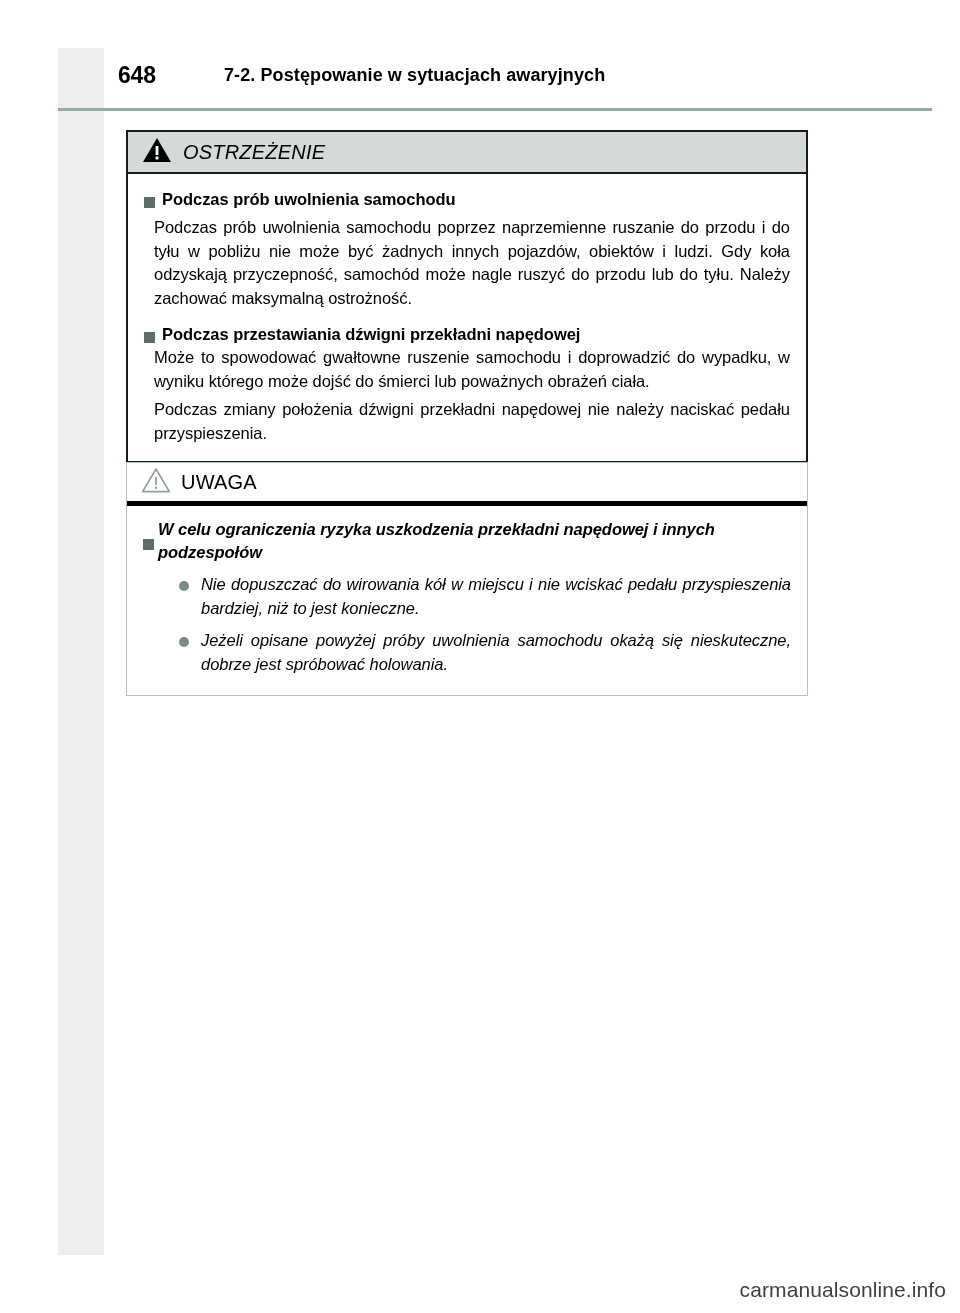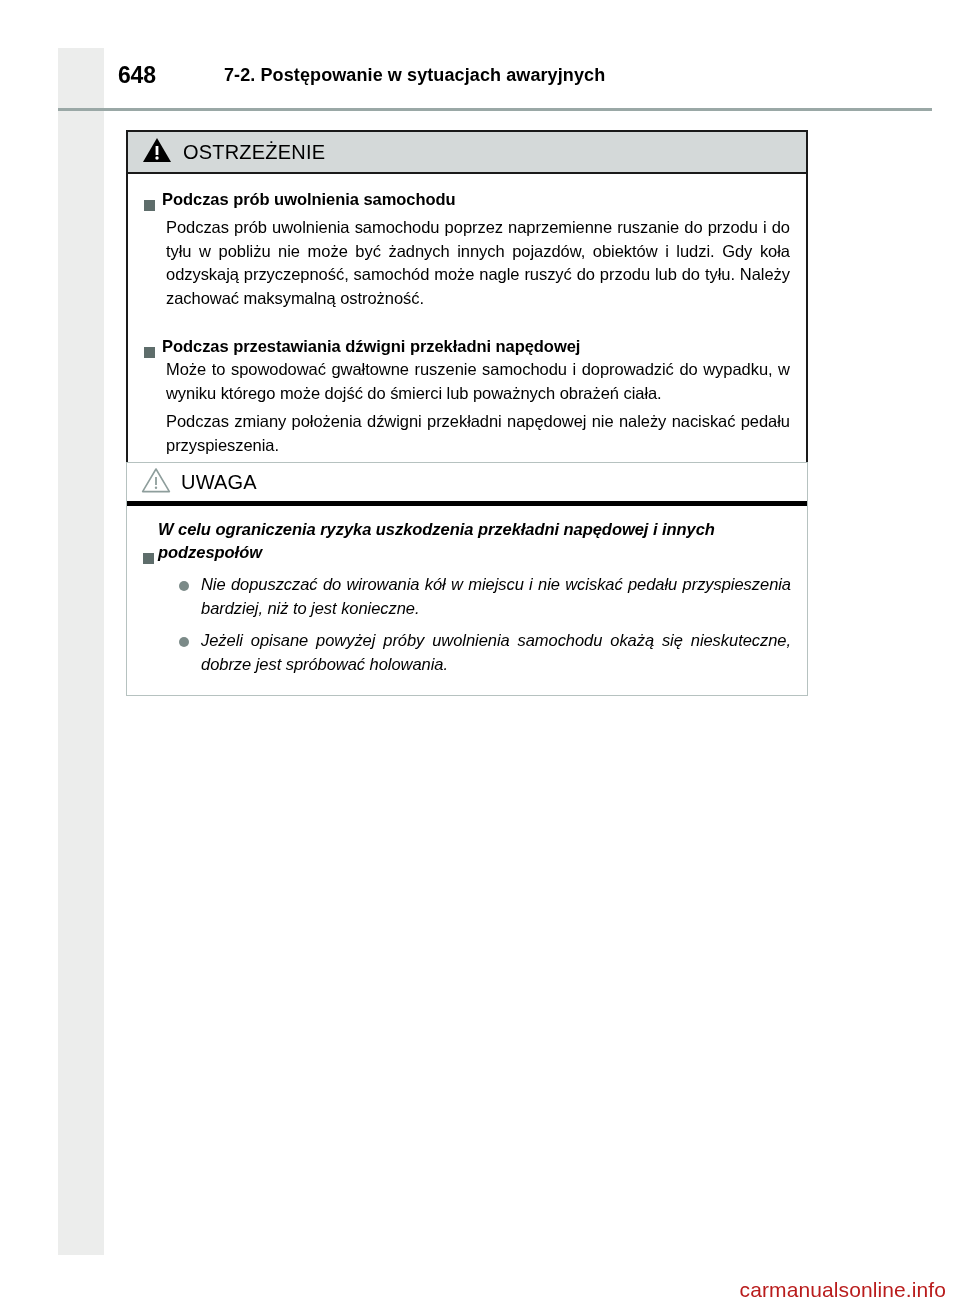--- a/index.html
+++ b/index.html
@@ -74,20 +74,21 @@
     border: 2px solid #1a1a1a;
     background: #ffffff;
   }
   .box-warning .box-head {
     height: 40px;
     background: #d4d9d9;
     border-bottom: 2px solid #1a1a1a;
     display: flex;
     align-items: center;
     padding-left: 14px;
+    font-style: italic;
   }
   .box-warning .box-head-text {
     font-size: 20px;
     margin-left: 11px;
     letter-spacing: 0.2px;
   }
   .box-warning .box-body {
     padding: 14px 16px 16px 16px;
   }
 
@@ -117,42 +118,42 @@
     font-style: italic;
   }
 
   
   .icon-warn-filled { display: block; }
   .icon-warn-outline { display: block; }
 
   
   .sq-head {
     display: flex;
-    align-items: flex-end;
+    align-items: center;
     font-size: 16.5px;
     font-weight: bold;
     line-height: 23px;
     letter-spacing: -0.05px;
   }
   .sq-bullet {
     width: 11px;
     height: 11px;
     background: #5e6d6b;
     flex: 0 0 11px;
     margin-top: 6px;
   }
   .sq-head .sq-text { margin-left: 7px; }
   .sq-head.tight .sq-text { margin-left: 4px; }
 
   .para {
     font-size: 16.5px;
     line-height: 23.5px;
     text-align: justify;
     text-align-last: left;
-    margin: 5px 0 0 22px;
+    margin: 5px 0 0 10px;
     letter-spacing: -0.05px;
   }
   .para.nogap { margin-top: 0px; }
 
   .dot-list {
     margin: 9px 0 1px 36px;
     padding: 0;
     list-style: none;
   }
   .dot-item {
@@ -175,21 +176,21 @@
     border-radius: 50%;
     background: #7b8a88;
   }
 
   
   .watermark {
     position: absolute;
     right: 14px;
     bottom: 11px;
     font-size: 21px;
-    color: #b91c1c;
+    color: #404040;
     letter-spacing: 0.1px;
   }
 </style>
 </head>
 <body>
 
 <div class="side-strip"></div>
 
 <div class="page-header">
   <div class="page-number">648</div>
@@ -211,21 +212,21 @@
   </div>
 
   <div class="box-body">
 
     <div class="sq-head">
       <span class="sq-bullet"></span>
       <span class="sq-text">Podczas prób uwolnienia samochodu</span>
     </div>
     <p class="para">Podczas prób uwolnienia samochodu poprzez naprzemienne ruszanie do przodu i do tyłu w pobliżu nie może być żadnych innych pojazdów, obiektów i ludzi. Gdy koła odzyskają przyczepność, samochód może nagle ruszyć do przodu lub do tyłu. Należy zachować maksymalną ostrożność.</p>
 
-    <div class="sq-head" style="margin-top:25px;">
+    <div class="sq-head" style="margin-top:13px;">
       <span class="sq-bullet"></span>
       <span class="sq-text">Podczas przestawiania dźwigni przekładni napędowej</span>
     </div>
     <p class="para nogap">Może to spowodować gwałtowne ruszenie samochodu i doprowadzić do wypadku, w wyniku którego może dojść do śmierci lub poważnych obrażeń ciała.</p>
     <p class="para">Podczas zmiany położenia dźwigni przekładni napędowej nie należy naciskać pedału przyspieszenia.</p>
 
   </div>
 </div>
 
 <div class="box box-notice">

